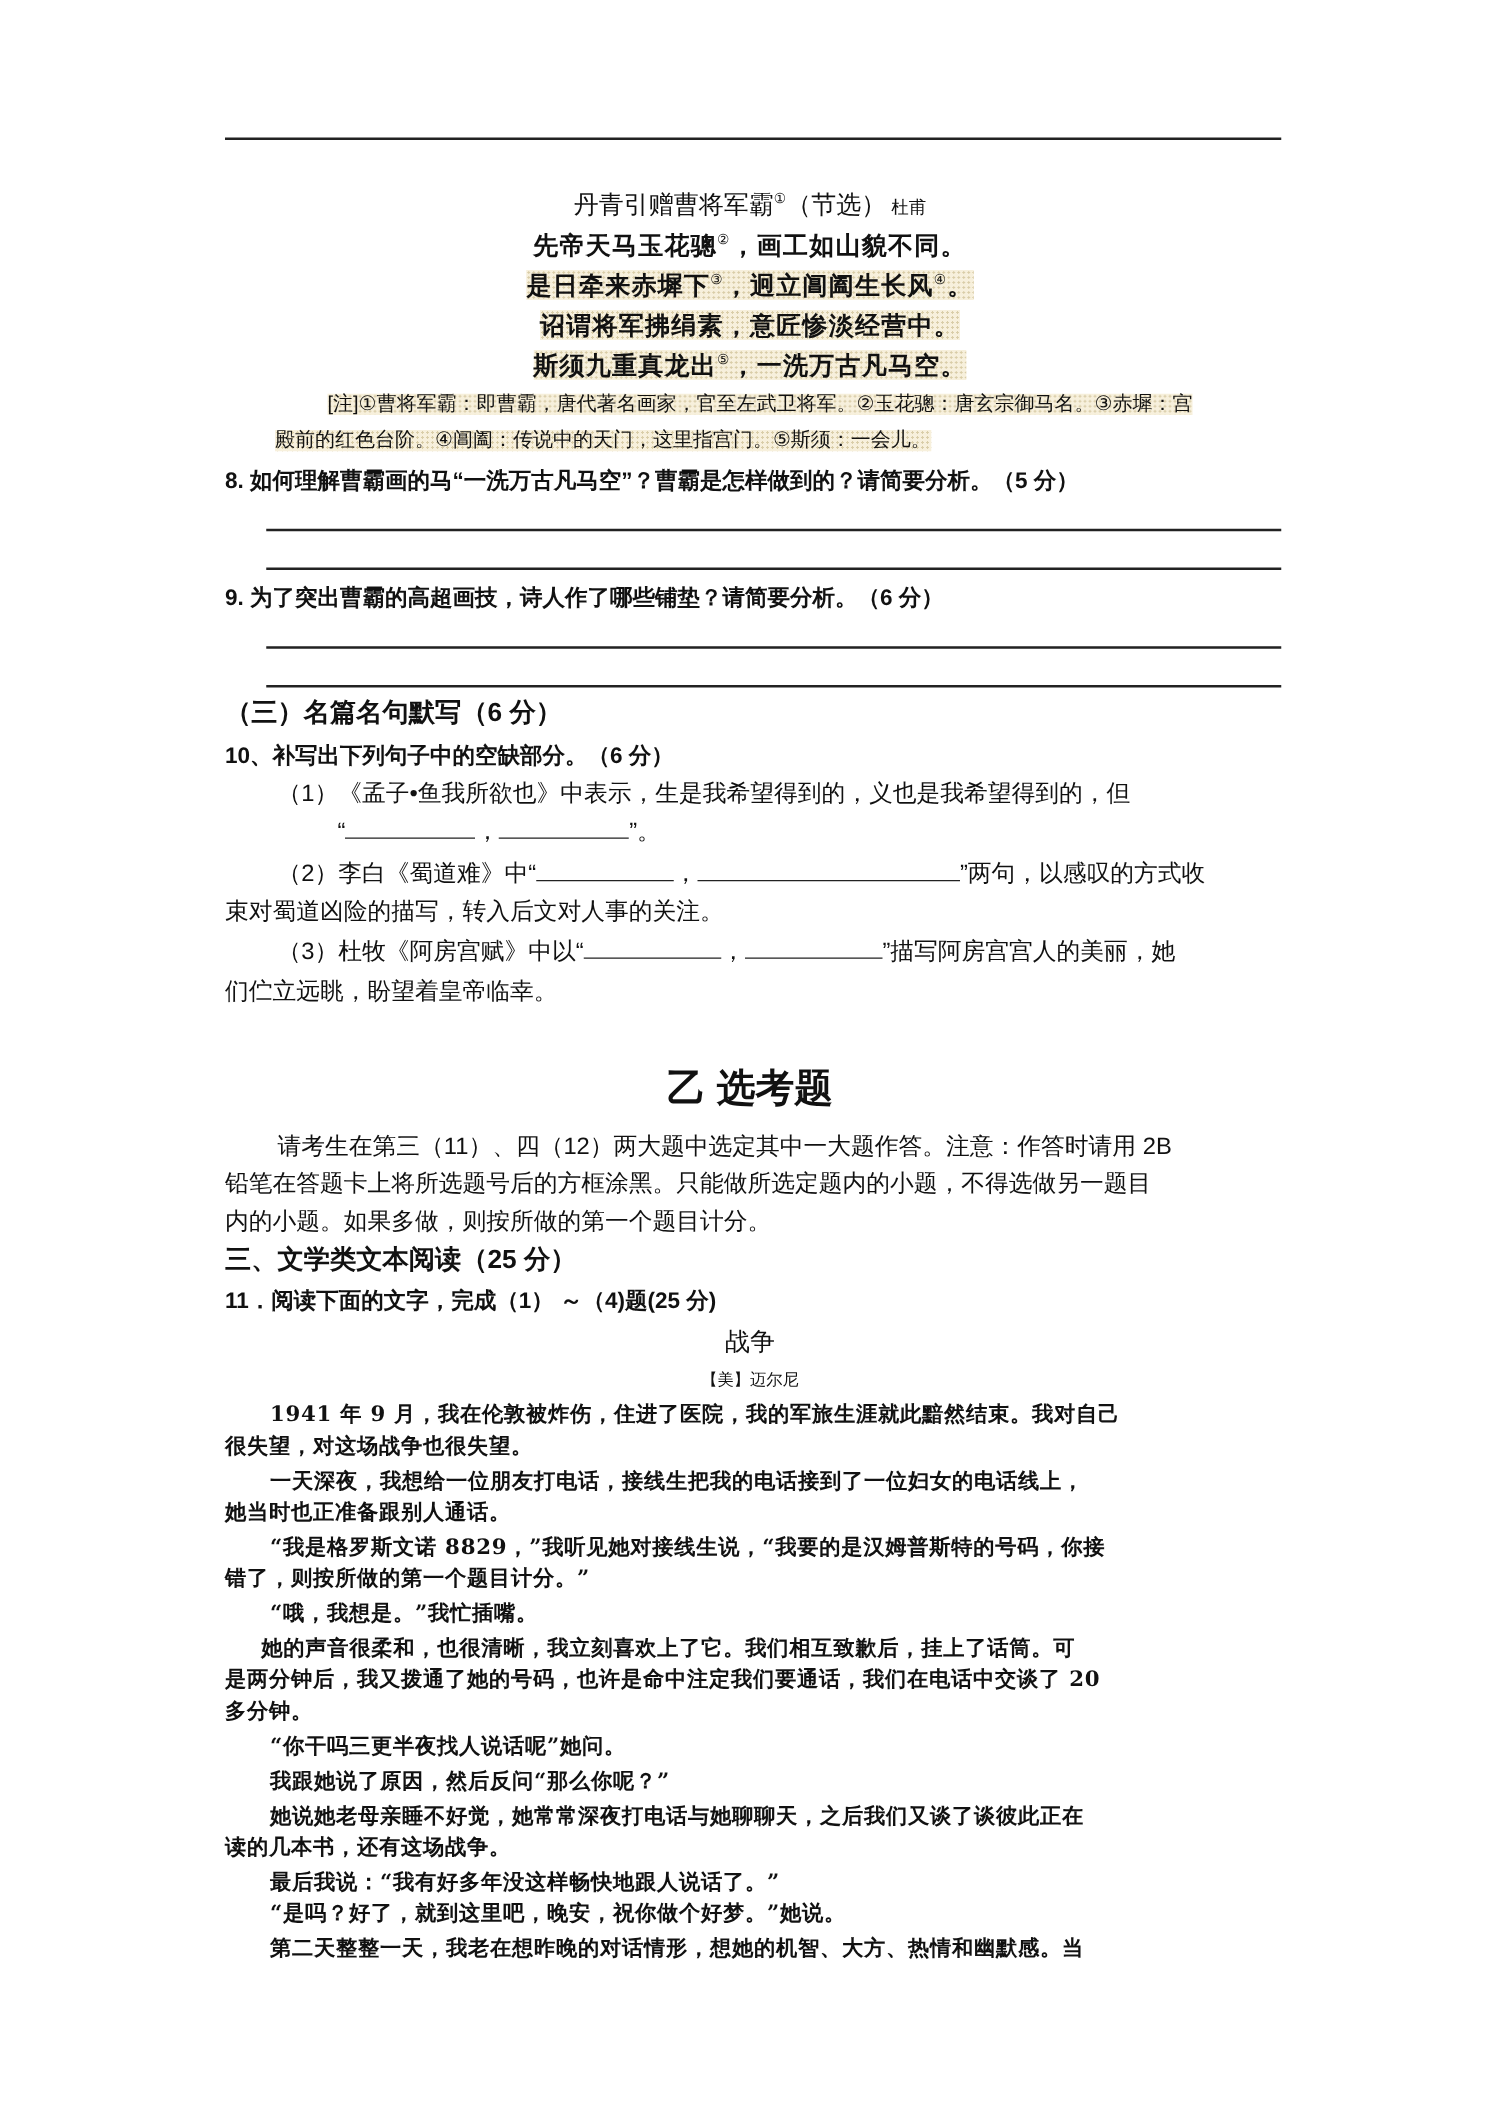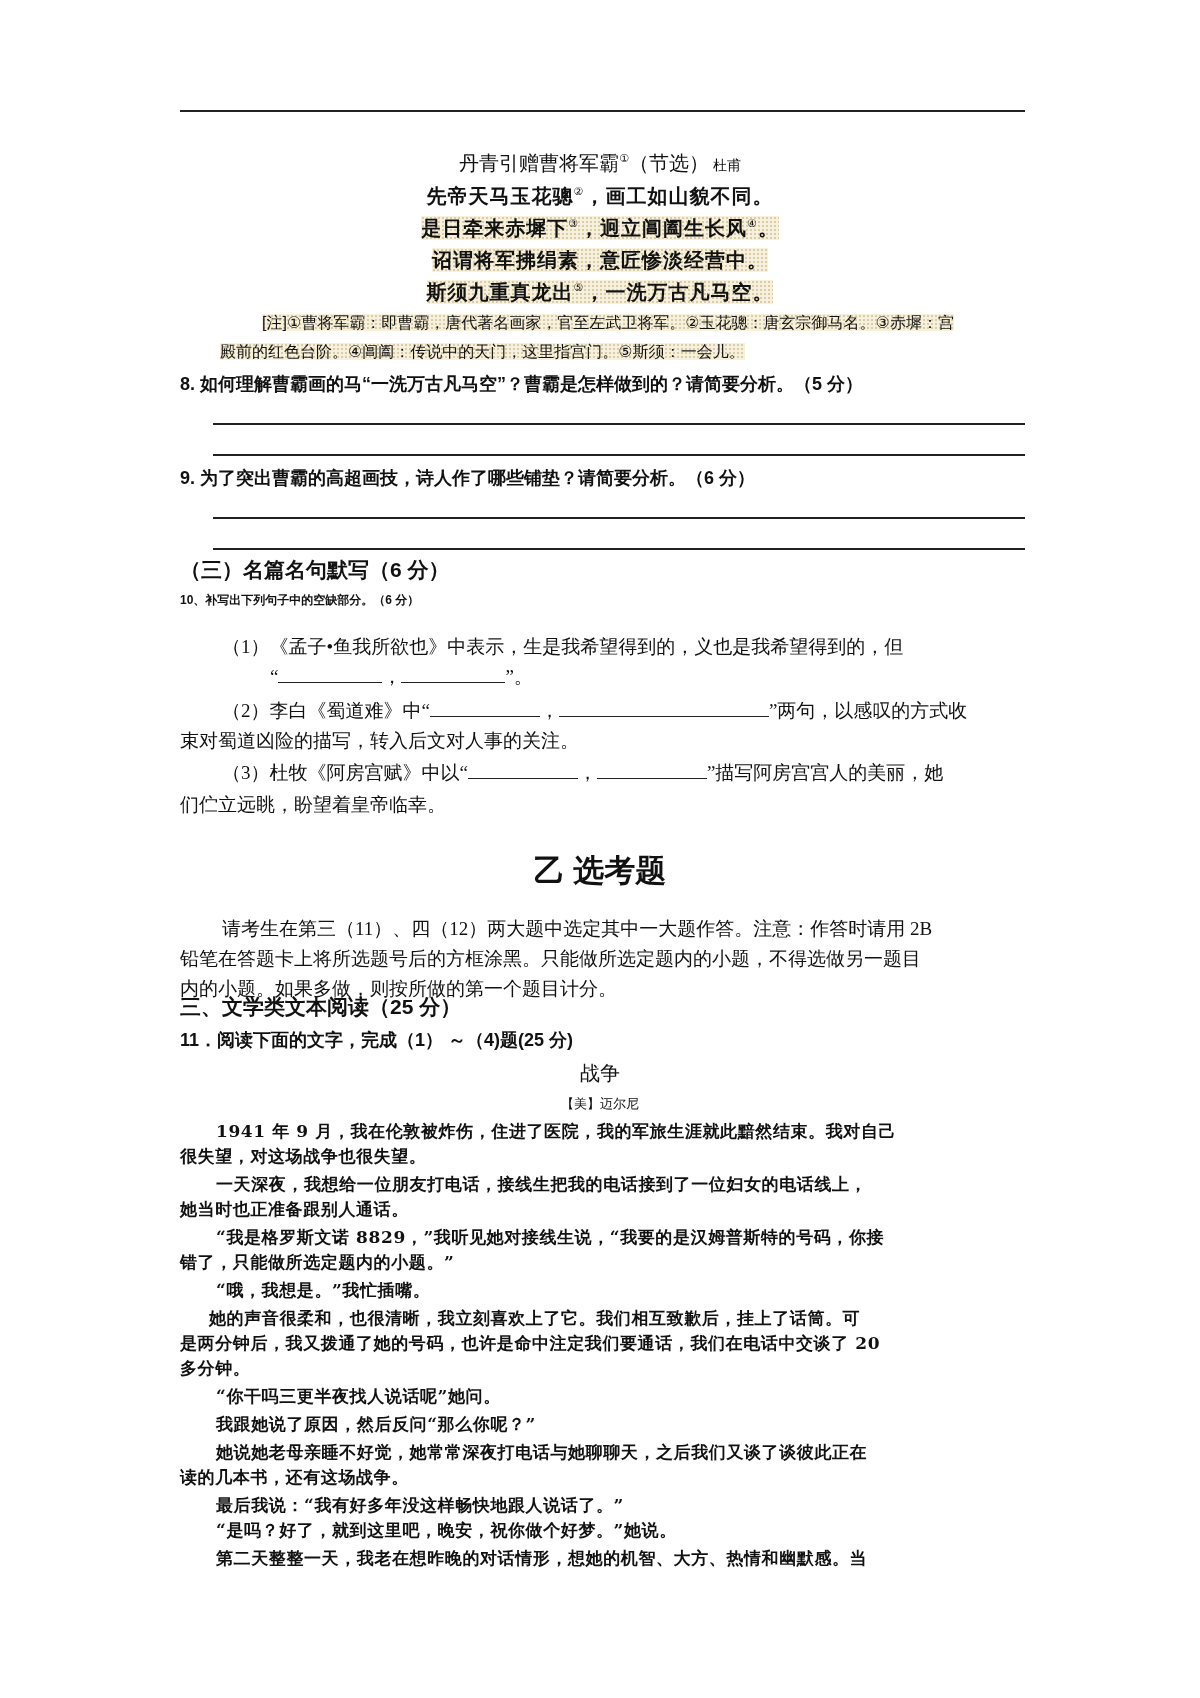--- a/index.html
+++ b/index.html
@@ -10,21 +10,21 @@
   .abs { position: absolute; white-space: nowrap; }
   .poem-title { left: 0; width: 1200px; text-align: center; top: 150px; font-size: 20px; font-family: "DejaVu Sans", "Liberation Sans", sans-serif; }
   .poem-title .author { font-size: 14px; margin-left: 4px; }
   .poem-line { left: 0; width: 1200px; text-align: center; font-size: 20px; font-weight: bold; letter-spacing: 1px; }
   .hl { background-color: #f7f0dc; background-image: radial-gradient(#d9cda8 0.8px, transparent 0.9px); background-size: 4px 4px; }
   sup { font-size: 11px; font-weight: normal; }
   .note { font-size: 16px; font-family: "Liberation Sans", "DejaVu Sans", sans-serif; padding-left: 40px; }
   .q { left: 180px; font-size: 18px; font-weight: bold; font-family: "Liberation Sans", "DejaVu Sans", sans-serif; }
   .answer-line { position: absolute; left: 213px; width: 812px; height: 0; border-top: 2px solid #222; }
   .sec-title { left: 180px; font-size: 21px; font-weight: bold; font-family: "Liberation Sans", "DejaVu Sans", sans-serif; }
-  .body18 { font-size: 19px; font-family: Liberation Serif, serif; margin-top: 12px; }
+  .body18 { font-size: 19px; font-family: Liberation Sans, sans-serif; }
   .blank { display: inline-block; border-bottom: 1.5px solid #222; height: 18px; vertical-align: baseline; }
   .big-title { left: 0; width: 1200px; text-align: center; top: 850px; font-size: 31px; font-weight: bold; font-family: Liberation Sans, sans-serif; }
   .story { font-size: 17px; font-weight: bold; font-family: "DejaVu Serif", "Liberation Serif", serif; letter-spacing: 0.6px; }
   .center { left: 0; width: 1200px; text-align: center; }
 </style>
 </head>
 <body>
 
 <div class="page">
   <div class="top-rule"></div>
@@ -55,21 +55,21 @@
 
   <div class="abs q" style="top:372px;">8. 如何理解曹霸画的马“一洗万古凡马空”？曹霸是怎样做到的？请简要分析。（5 分）</div>
   <div class="answer-line" style="top:423px;"></div>
   <div class="answer-line" style="top:454px;"></div>
 
   <div class="abs q" style="top:466px;">9. 为了突出曹霸的高超画技，诗人作了哪些铺垫？请简要分析。（6 分）</div>
   <div class="answer-line" style="top:517px;"></div>
   <div class="answer-line" style="top:548px;"></div>
 
   <div class="abs sec-title" style="top:556px;">（三）名篇名句默写（6 分）</div>
-  <div class="abs q" style="top:592px; font-size:12px;">10、补写出下列句子中的空缺部分。（6 分）</div>
+  <div class="abs q" style="top:592px; font-size:18px;">10、补写出下列句子中的空缺部分。（6 分）</div>
 
   <div class="abs body18" style="left:222px; top:622px;">（1）《孟子•鱼我所欲也》中表示，生是我希望得到的，义也是我希望得到的，但</div>
   <div class="abs body18" style="left:270px; top:652px;">
     <span>“</span><span class="blank" style="width:104px;"></span><span>，</span><span class="blank" style="width:104px;"></span><span>”。</span>
   </div>
 
   <div class="abs body18" style="left:222px; top:686px;">
     <span>（2）李白《蜀道难》中“</span><span class="blank" style="width:110px;"></span><span>，</span><span class="blank" style="width:210px;"></span><span>”两句，以感叹的方式收</span>
   </div>
   <div class="abs body18" style="left:180px; top:716px;">束对蜀道凶险的描写，转入后文对人事的关注。</div>
@@ -89,21 +89,21 @@
 
   <div class="abs center" style="top:1060px; font-size:20px; font-family:'Liberation Sans','DejaVu Sans',sans-serif;">战争</div>
   <div class="abs center" style="top:1095px; font-size:13px; font-family:'Liberation Sans','DejaVu Sans',sans-serif;">【美】迈尔尼</div>
 
   <div id="story-body">
       <div class="abs story" style="top: 1120px; left: 216px;">1941 年 9 月，我在伦敦被炸伤，住进了医院，我的军旅生涯就此黯然结束。我对自己</div>
       <div class="abs story" style="top: 1145px; left: 180px;">很失望，对这场战争也很失望。</div>
       <div class="abs story" style="top: 1173px; left: 216px;">一天深夜，我想给一位朋友打电话，接线生把我的电话接到了一位妇女的电话线上，</div>
       <div class="abs story" style="top: 1198px; left: 180px;">她当时也正准备跟别人通话。</div>
       <div class="abs story" style="top: 1226px; left: 216px;">“我是格罗斯文诺 8829，”我听见她对接线生说，“我要的是汉姆普斯特的号码，你接</div>
-      <div class="abs story" style="top: 1251px; left: 180px;">错了，只能做所选定题内的小题。”</div>
+      <div class="abs story" style="top: 1251px; left: 180px;">错了，则按所做的第一个题目计分。”</div>
       <div class="abs story" style="top: 1279px; left: 216px;">“哦，我想是。”我忙插嘴。</div>
       <div class="abs story" style="top: 1307px; left: 209px;">她的声音很柔和，也很清晰，我立刻喜欢上了它。我们相互致歉后，挂上了话筒。可</div>
       <div class="abs story" style="top: 1332px; left: 180px;">是两分钟后，我又拨通了她的号码，也许是命中注定我们要通话，我们在电话中交谈了 20</div>
       <div class="abs story" style="top: 1357px; left: 180px;">多分钟。</div>
       <div class="abs story" style="top: 1385px; left: 216px;">“你干吗三更半夜找人说话呢”她问。</div>
       <div class="abs story" style="top: 1413px; left: 216px;">我跟她说了原因，然后反问“那么你呢？”</div>
       <div class="abs story" style="top: 1441px; left: 216px;">她说她老母亲睡不好觉，她常常深夜打电话与她聊聊天，之后我们又谈了谈彼此正在</div>
       <div class="abs story" style="top: 1466px; left: 180px;">读的几本书，还有这场战争。</div>
       <div class="abs story" style="top: 1494px; left: 216px;">最后我说：“我有好多年没这样畅快地跟人说话了。”</div>
       <div class="abs story" style="top: 1519px; left: 216px;">“是吗？好了，就到这里吧，晚安，祝你做个好梦。”她说。</div>

